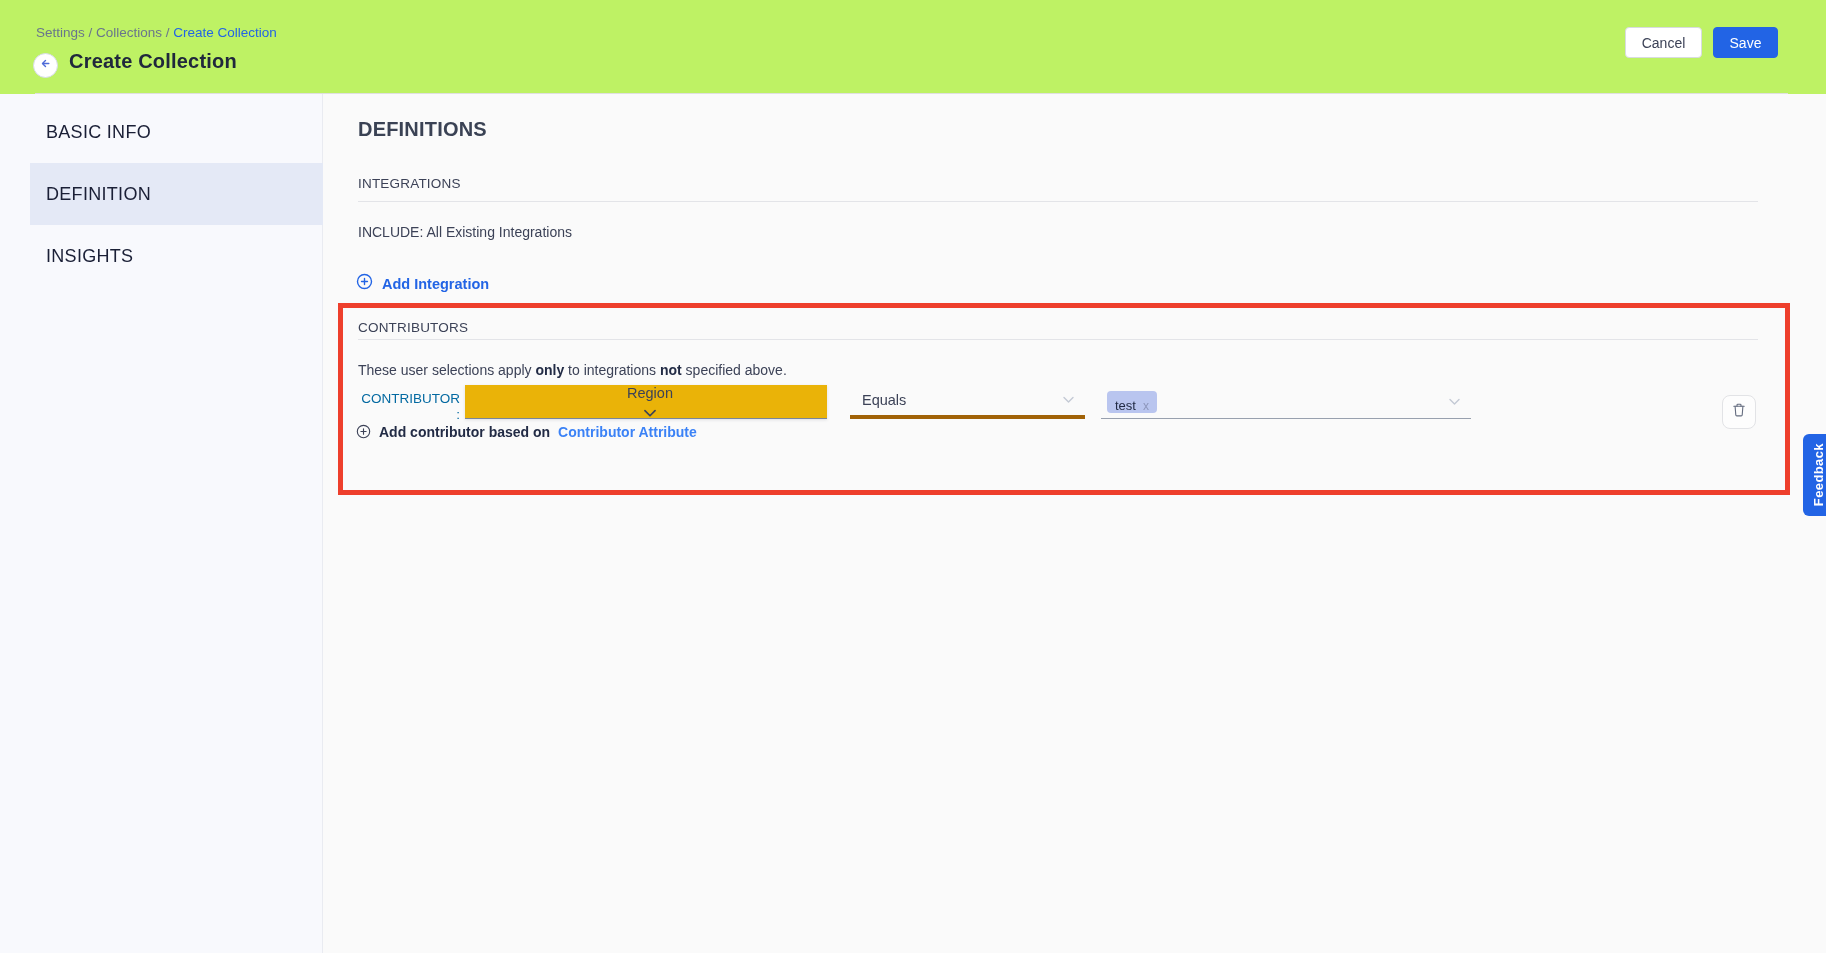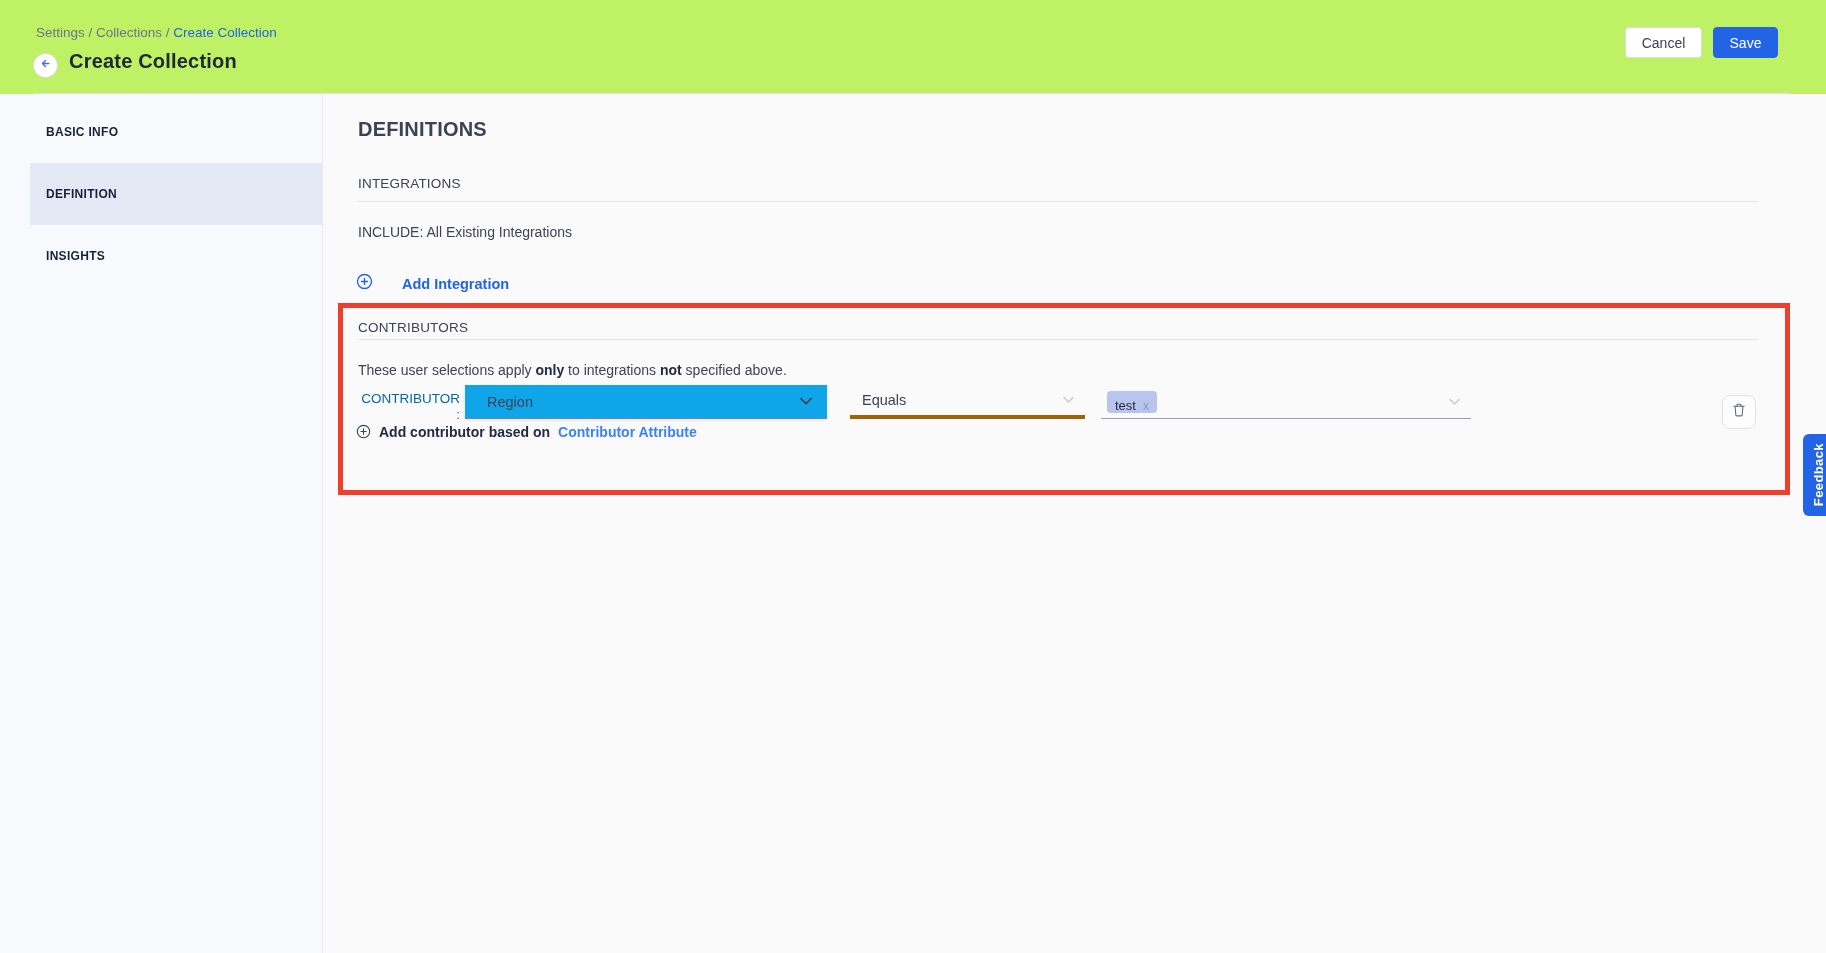--- a/index.html
+++ b/index.html
@@ -16,43 +16,43 @@
               border:1px solid #d6dce6; background:#fff; display:flex; align-items:center; justify-content:center; cursor:pointer; }
   .page-title { position:absolute; left:69px; top:50px; font-size:20px; font-weight:700; color:#20283c; letter-spacing:.2px; }
   .btn { position:absolute; top:27px; height:31px; border-radius:4px; font-size:14px; display:flex;
          align-items:center; justify-content:center; cursor:pointer; font-family:"Liberation Sans",sans-serif; }
   .btn-cancel { left:1625px; width:77px; background:#ffffff; border:1px solid #d8dbe0; color:#3c4257; }
   .btn-save { left:1713px; width:65px; background:#2264e5; border:1px solid #2264e5; color:#ffffff; }
 
   
   .sidebar { position:absolute; left:0; top:94px; width:323px; height:859px; background:#f8f9fd; border-right:1px solid #e9ebf1; padding-top:7px; }
   .side-item { margin-left:30px; width:293px; height:62px; display:flex; align-items:center; padding-left:16px;
-               font-size:12px; font-weight:700; letter-spacing:.3px; color:#1a1f36; cursor:pointer; }
+               font-size:18px; font-weight:400; letter-spacing:.3px; color:#1a1f36; cursor:pointer; }
   .side-item.active { background:#e4e9f6; }
 
   
   .main { position:absolute; left:323px; top:94px; width:1503px; height:859px; background:#fafafa; }
   .main-title { position:absolute; left:35px; top:24px; font-size:20px; font-weight:600; color:#3a4254; letter-spacing:.2px; }
   .section-label { position:absolute; left:35px; font-size:13.5px; font-weight:500; color:#3c4257; letter-spacing:.2px; }
   .rule { position:absolute; left:35px; width:1400px; height:1px; background:#e3e4e8; }
   .include-text { position:absolute; left:35px; top:130px; font-size:14px; color:#3c4257; }
-  .add-row { position:absolute; display:flex; align-items:center; gap:29px; cursor:pointer; }
+  .add-row { position:absolute; display:flex; align-items:center; gap:9px; cursor:pointer; }
   .add-row .link-label { font-size:14.5px; font-weight:600; color:#2264e5; }
   .add-contrib { position:absolute; left:33px; top:330px; display:flex; align-items:flex-start; gap:8px; font-size:14px; }
   .add-contrib .pre { font-weight:700; color:#222b45; }
   .add-contrib .link { font-weight:700; color:#3b82f6; cursor:pointer; }
   .note { position:absolute; left:35px; top:268px; font-size:14px; color:#3c4257; }
   .note b { color:#222b45; }
 
   
   .row-label { position:absolute; left:37px; top:297px; width:104px; text-align:right; font-size:13.5px;
                color:#0369a1; line-height:16px; padding-right:4px; }
   .field { position:absolute; top:291px; height:34px; display:flex; align-items:center; }
-  .field-attr { left:142px; width:362px; background:#0ea5e9; border-bottom:1px solid #7a8699;
-                box-shadow:0 1px 3px rgba(60,66,87,.14); padding:0 14px 0 22px; cursor:pointer; }
+  .field-attr { left:142px; width:362px; background:#eab308; border-bottom:1px solid #7a8699;
+                box-shadow:0 1px 3px rgba(60,66,87,.14); padding:0 14px 0 22px; cursor:pointer;flex-direction:column; }
   .field-op   { left:527px; width:235px; border-bottom:4px solid #a16207; padding:0 10px 0 12px; cursor:pointer; }
   .field-val  { left:778px; width:370px; border-bottom:1px solid #98a0ae; padding:0 10px 0 6px; cursor:pointer; }
   .field .val-text { font-size:14.5px; color:#3c4257; flex:1; }
   .chev { flex:0 0 auto; display:flex; }
   .tag { display:flex; align-items:flex-end; gap:7px; background:#b9c5ef; border-radius:4px; height:22px;
          padding:0 8px; font-size:13px; color:#222b45; }
   .tag .tag-x { color:#8d96bb; font-size:12px; cursor:pointer; }
   .trash-btn { position:absolute; left:1399px; top:301px; width:34px; height:34px; border:1px solid #e2e3e6;
                border-radius:8px; background:#fdfdfd; display:flex; align-items:center; justify-content:center; cursor:pointer; }
 

